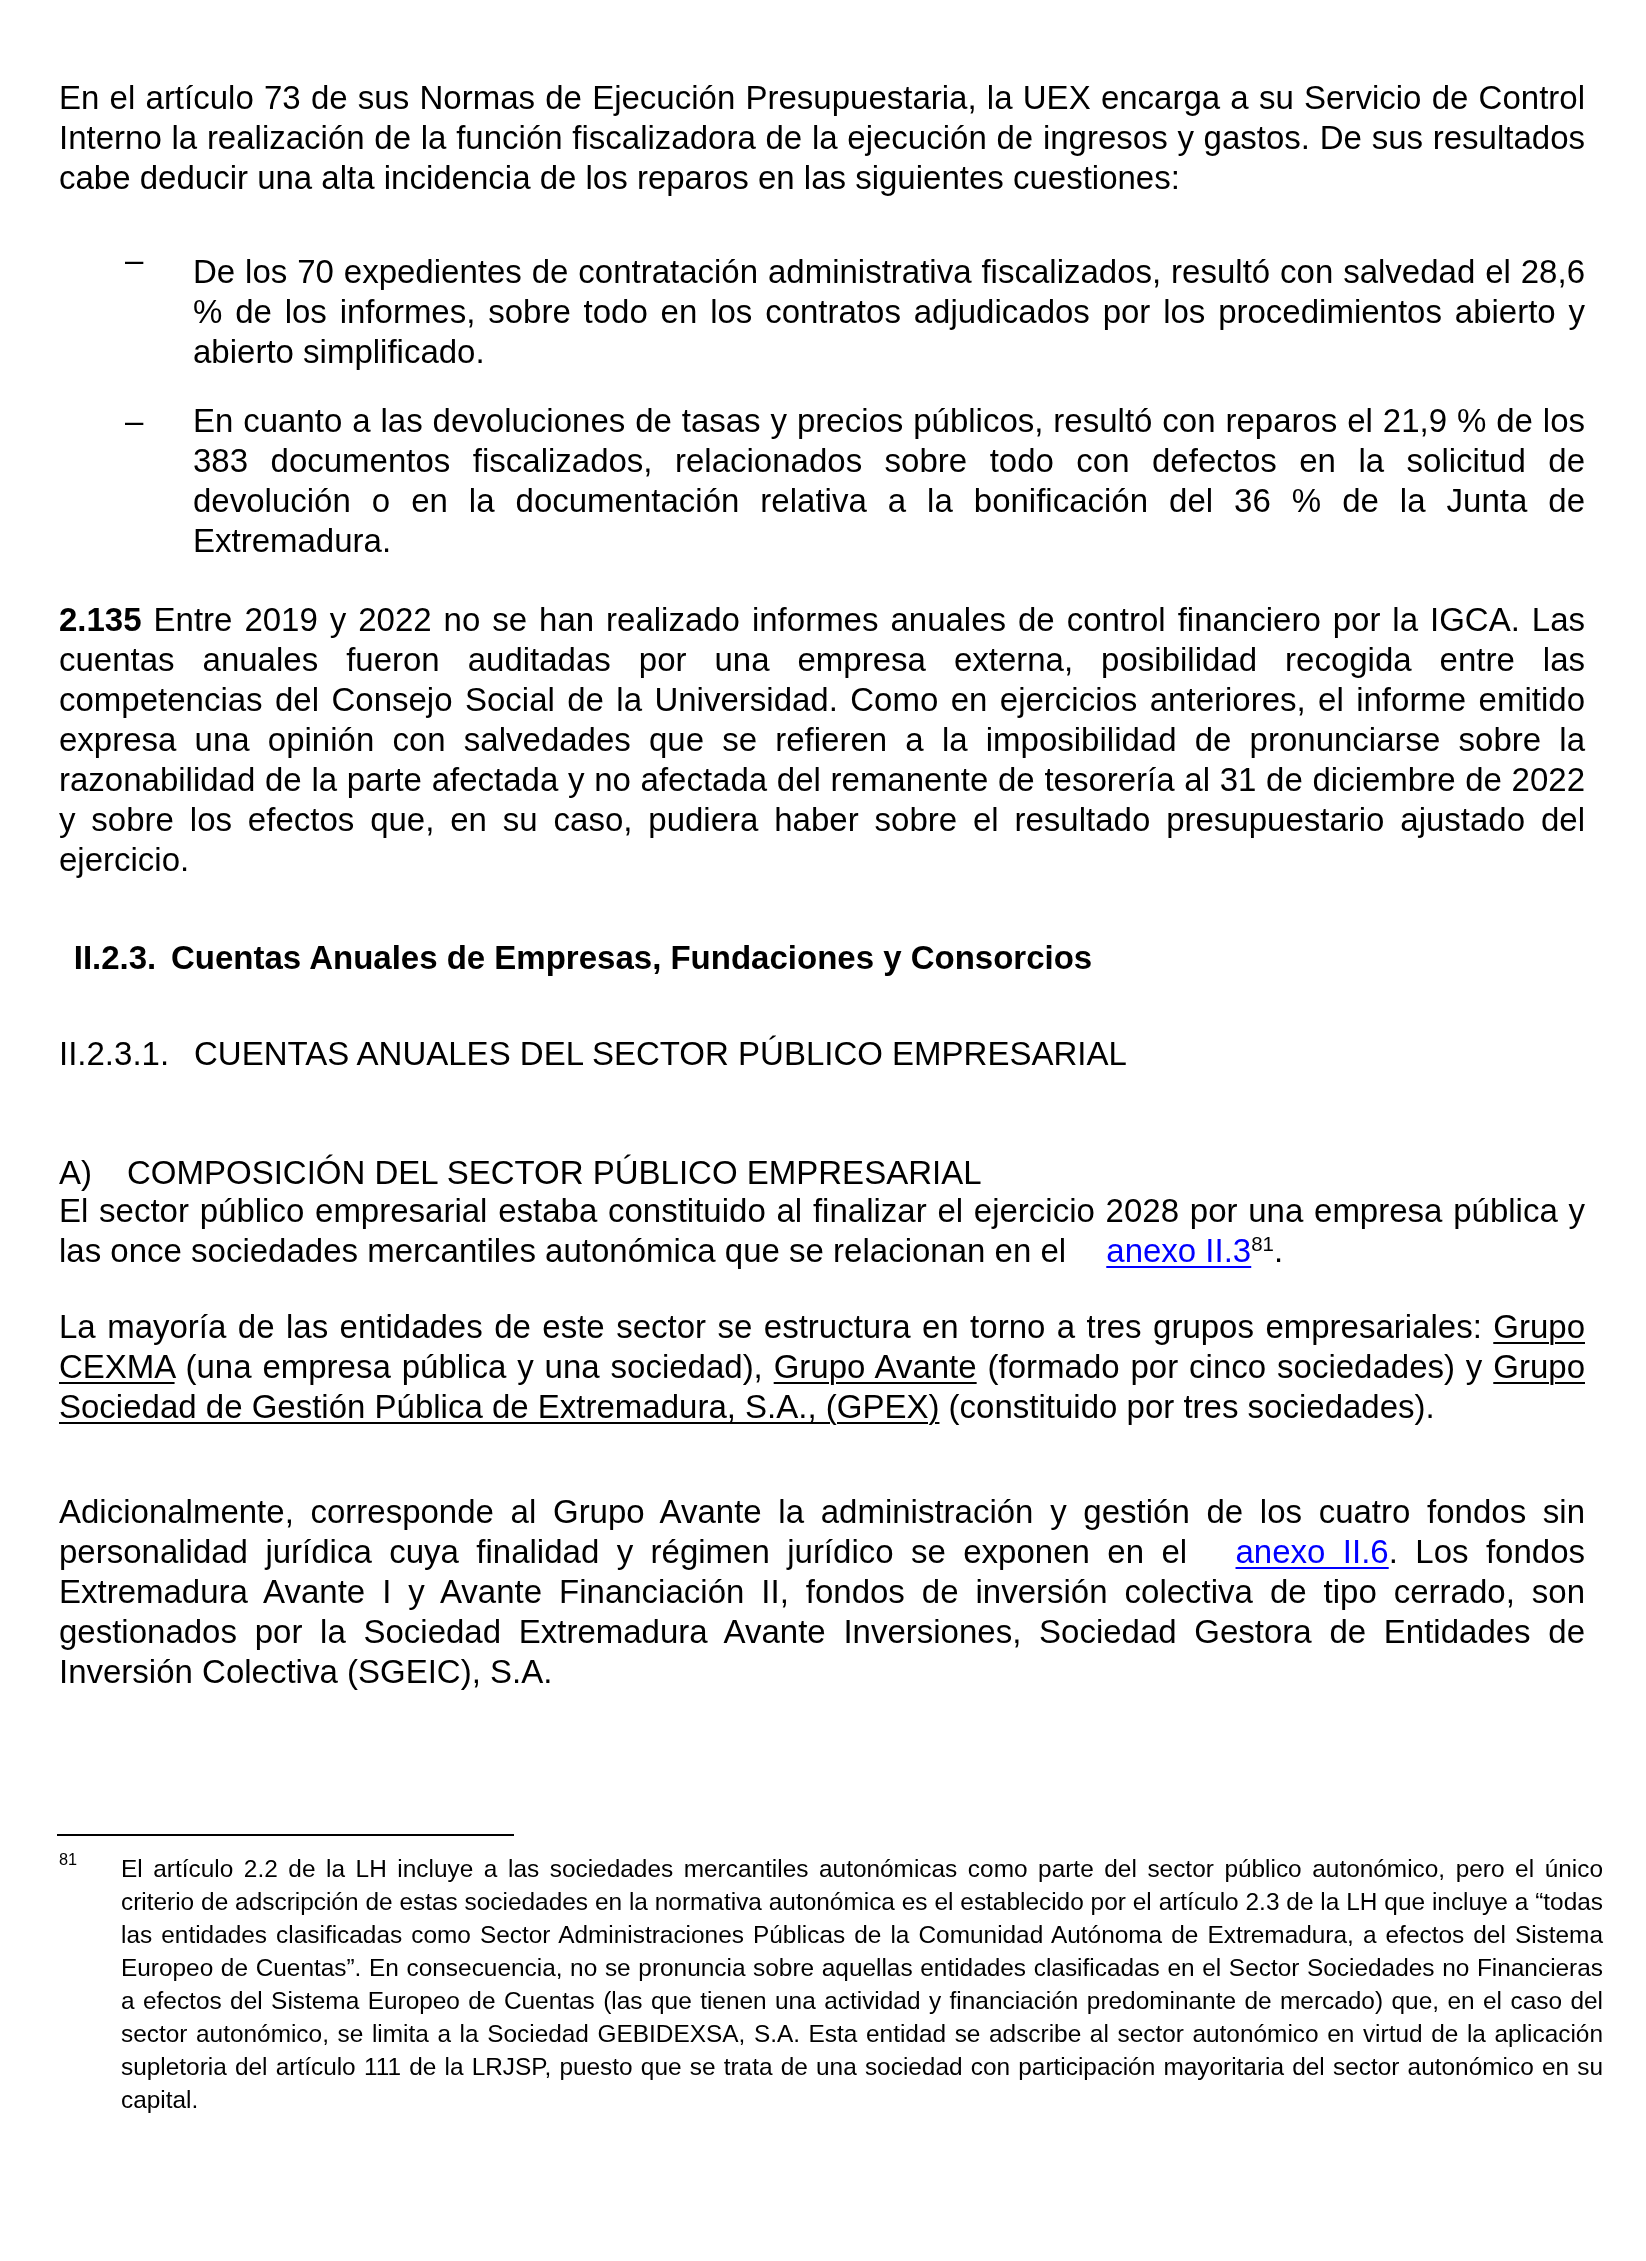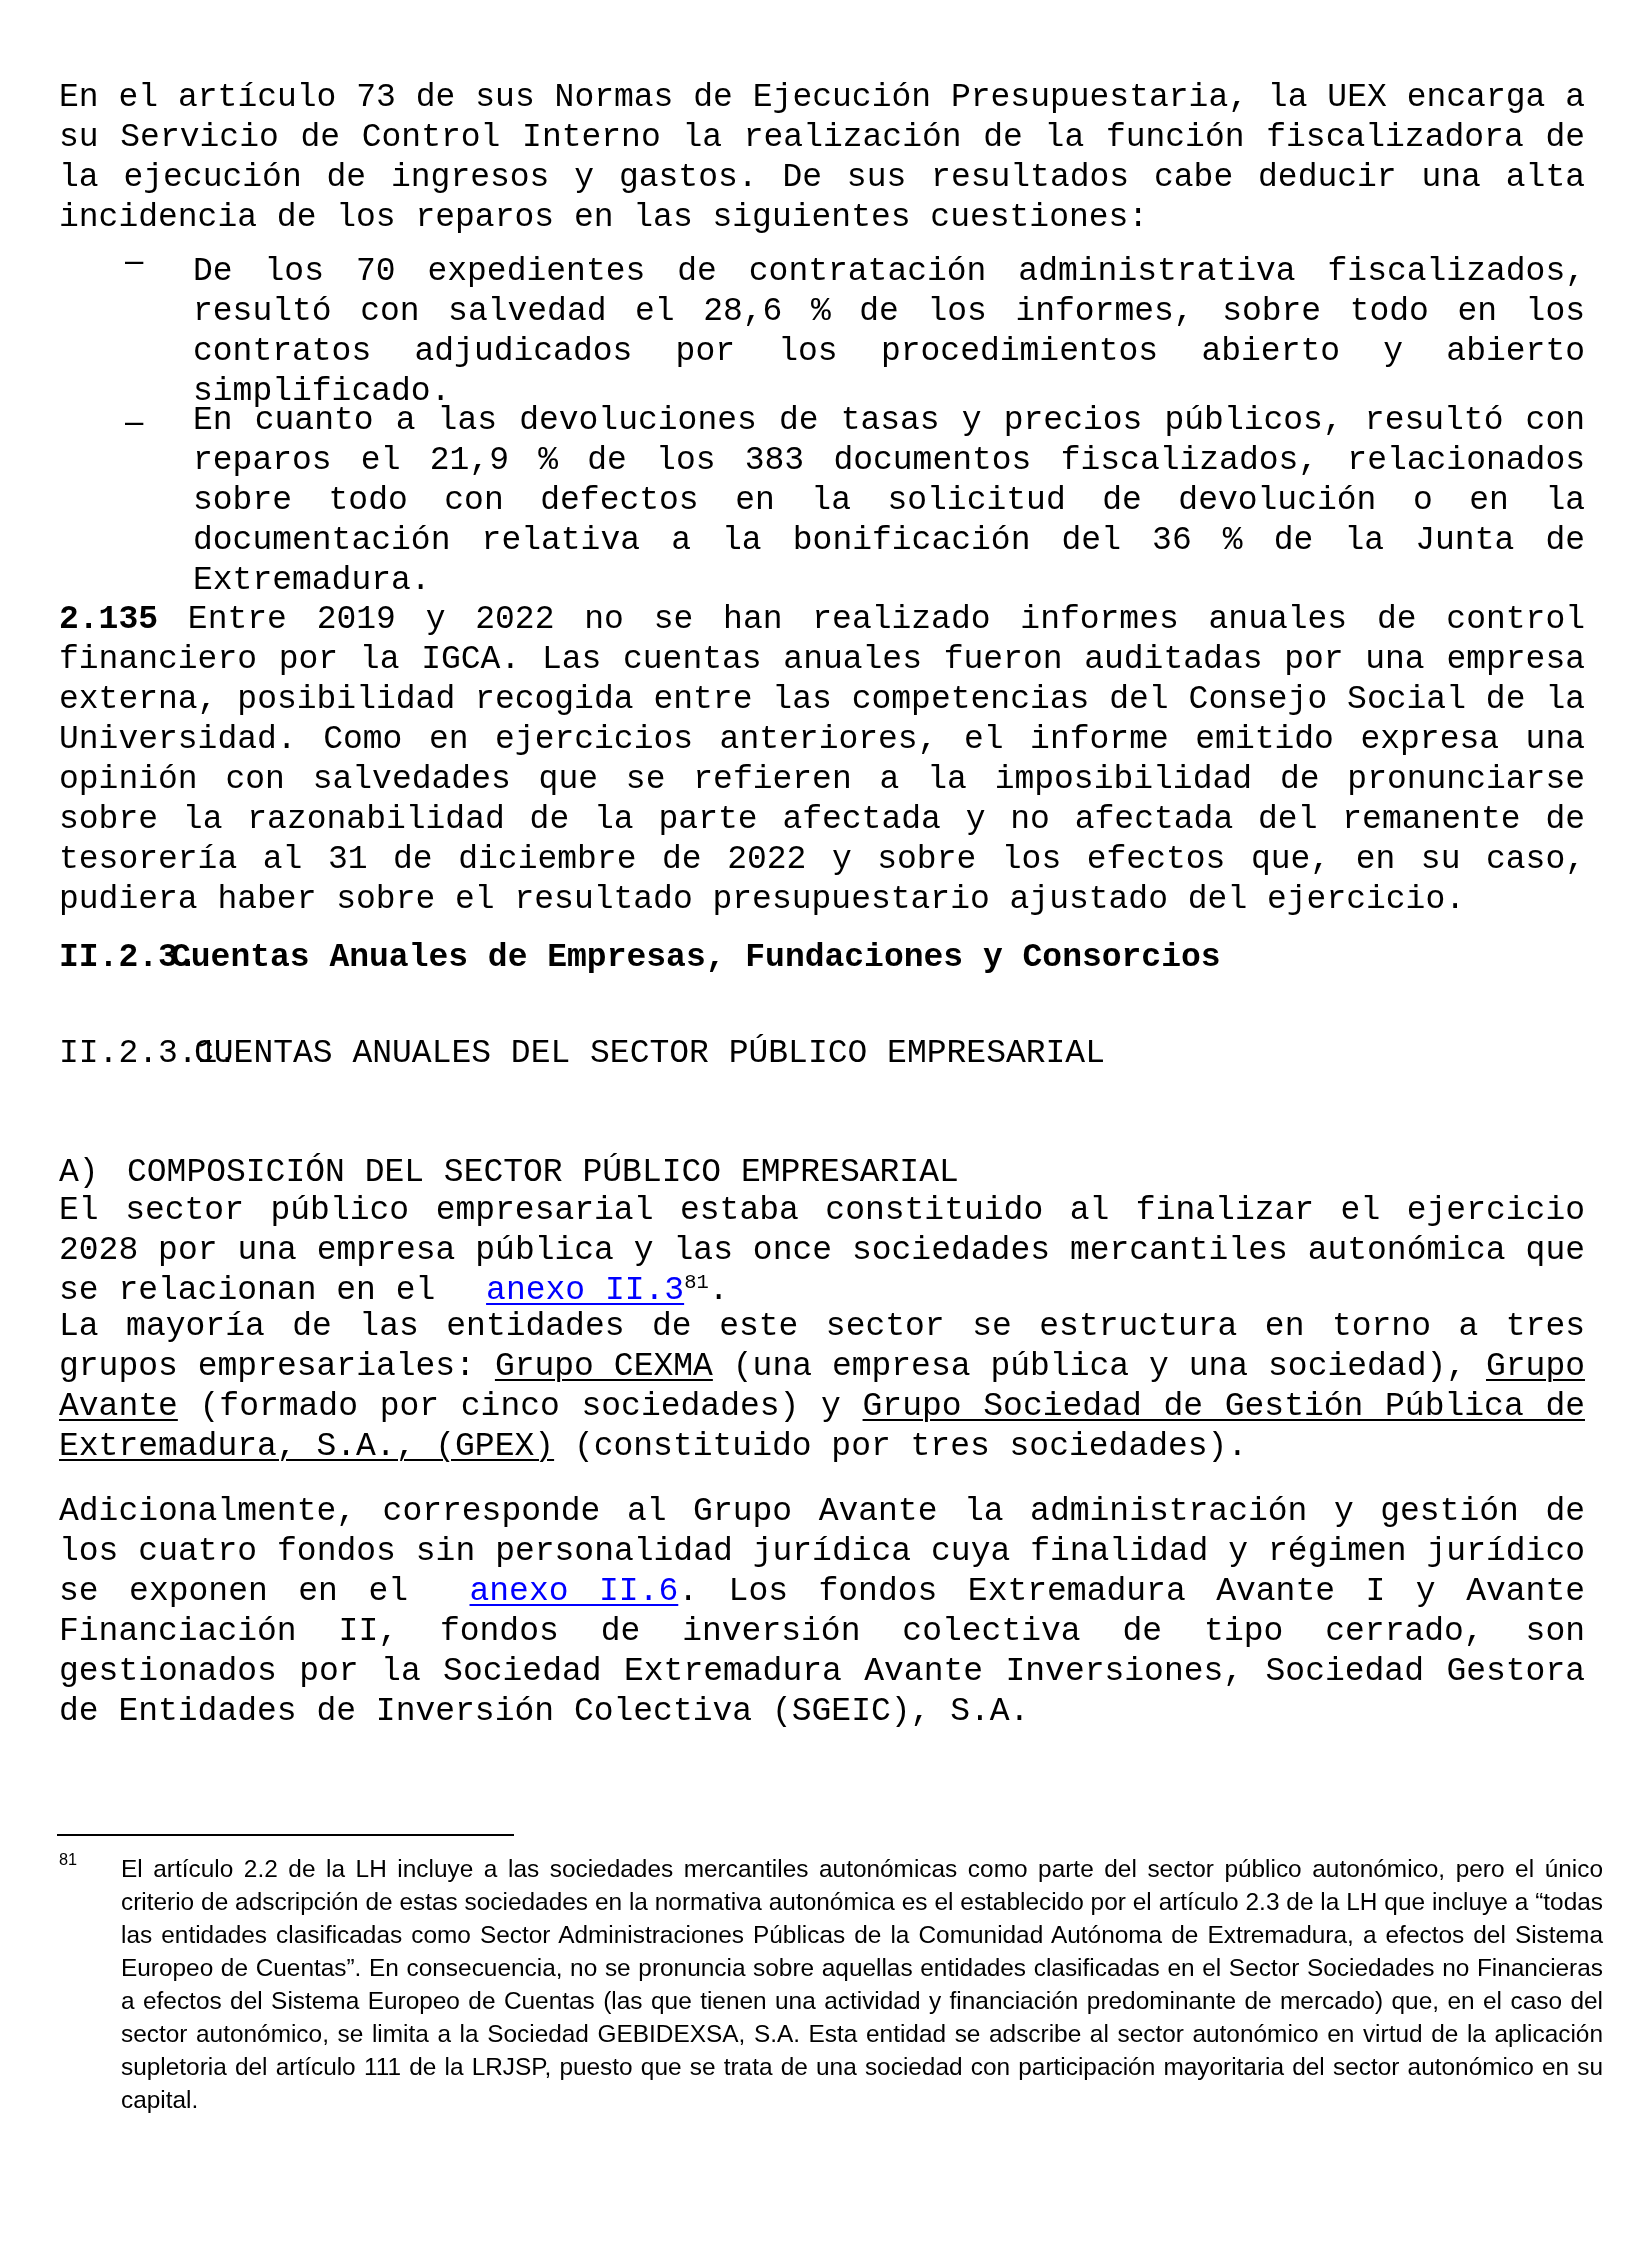--- a/index.html
+++ b/index.html
@@ -1,19 +1,19 @@
 <!DOCTYPE html>
 <html style="font-size:13px"><head>
 <meta charset="utf-8">
 <style>
   html, body { margin: 0; padding: 0; background: #ffffff; }
   body { width: 1646px; height: 2261px; position: relative; overflow: hidden;
          font-family: "Liberation Sans", sans-serif; color: #000000; }
   .blk { position: absolute; left: 59px; width: 1526px; font-size: 33px; line-height: 40px;
-         text-align: justify; margin: 0; font-family: Liberation Mono, monospace; }
+         text-align: justify; margin: 0; }
   .bullet { position: absolute; left: 125px; font-size: 33px; line-height: 40px; }
   .bullet-text { left: 193px; width: 1392px; }
   .bold { font-weight: bold; }
   .heading { text-align: left; white-space: nowrap; }
   .u { text-decoration: underline; text-decoration-thickness: 1.6px; text-underline-offset: 4.1px; }
   .link { color: #0000ff; text-decoration: underline; text-decoration-thickness: 1.6px; text-underline-offset: 4.1px; cursor: pointer; margin-left: 31px; }
   sup { font-size: 0.62em; line-height: 0; vertical-align: 0.55em; }
   .sep { position: absolute; left: 57px; top: 1834px; width: 457px; height: 1.6px; background: #000; }
   .fn { position: absolute; left: 59px; top: 1852px; width: 1526px; font-size: 24.4px; line-height: 33px; }
   .fn-num { position: absolute; left: 0; top: -4.9px; font-size: 16.3px; line-height: 24.4px; }
@@ -26,21 +26,21 @@
 <p class="blk" style="top:78px;">En el artículo 73 de sus Normas de Ejecución Presupuestaria, la UEX encarga a su Servicio de Control Interno la realización de la función fiscalizadora de la ejecución de ingresos y gastos. De sus resultados cabe deducir una alta incidencia de los reparos en las siguientes cuestiones:</p>
 
 <span class="bullet" style="top:240px;">–</span>
 <p class="blk bullet-text" style="top:252px;">De los 70 expedientes de contratación administrativa fiscalizados, resultó con salvedad el 28,6 % de los informes, sobre todo en los contratos adjudicados por los procedimientos abierto y abierto simplificado.</p>
 
 <span class="bullet" style="top:401px;">–</span>
 <p class="blk bullet-text" style="top:401px;">En cuanto a las devoluciones de tasas y precios públicos, resultó con reparos el 21,9 % de los 383 documentos fiscalizados, relacionados sobre todo con defectos en la solicitud de devolución o en la documentación relativa a la bonificación del 36 % de la Junta de Extremadura.</p>
 
 <p class="blk" style="top:600px;"><span class="bold">2.135</span><span> Entre 2019 y 2022 no se han realizado informes anuales de control financiero por la IGCA. Las cuentas anuales fueron auditadas por una empresa externa, posibilidad recogida entre las competencias del Consejo Social de la Universidad. Como en ejercicios anteriores, el informe emitido expresa una opinión con salvedades que se refieren a la imposibilidad de pronunciarse sobre la razonabilidad de la parte afectada y no afectada del remanente de tesorería al 31 de diciembre de 2022 y sobre los efectos que, en su caso, pudiera haber sobre el resultado presupuestario ajustado del ejercicio.</span></p>
 
-<div class="blk heading bold" style="top:938px;"><span class="h-num" style="width:112px;">II.2.3.</span><span>Cuentas Anuales de Empresas, Fundaciones y Consorcios</span></div>
+<div class="blk heading bold" style="top:938px;"><span class="h-num" style="width:112px;text-align:center;">II.2.3.</span><span>Cuentas Anuales de Empresas, Fundaciones y Consorcios</span></div>
 
 <div class="blk heading" style="top:1034px;"><span class="h-num" style="width:135px;">II.2.3.1.</span><span>CUENTAS ANUALES DEL SECTOR PÚBLICO EMPRESARIAL</span></div>
 
 <div class="blk heading" style="top:1113px;margin-top:40px;"><span class="h-num" style="width:68px;">A)</span><span>COMPOSICIÓN DEL SECTOR PÚBLICO EMPRESARIAL</span></div>
 
 <p class="blk" style="top:1191px;"><span>El sector público empresarial estaba constituido al finalizar el ejercicio 2028 por una empresa pública y las once sociedades mercantiles autonómica que se relacionan en el </span><a class="link">anexo II.3</a><sup>81</sup><span>.</span></p>
 
 <p class="blk" style="top:1307px;"><span>La mayoría de las entidades de este sector se estructura en torno a tres grupos empresariales: </span><span class="u">Grupo CEXMA</span><span> (una empresa pública y una sociedad), </span><span class="u">Grupo Avante</span><span> (formado por cinco sociedades) y </span><span class="u">Grupo Sociedad de Gestión Pública de Extremadura, S.A., (GPEX)</span><span> (constituido por tres sociedades).</span></p>
 
 <p class="blk" style="top:1492px;"><span>Adicionalmente, corresponde al Grupo Avante la administración y gestión de los cuatro fondos sin personalidad jurídica cuya finalidad y régimen jurídico se exponen en el </span><a class="link">anexo II.6</a><span>. Los fondos Extremadura Avante I y Avante Financiación II, fondos de inversión colectiva de tipo cerrado, son gestionados por la Sociedad Extremadura Avante Inversiones, Sociedad Gestora de Entidades de Inversión Colectiva (SGEIC), S.A.</span></p>

